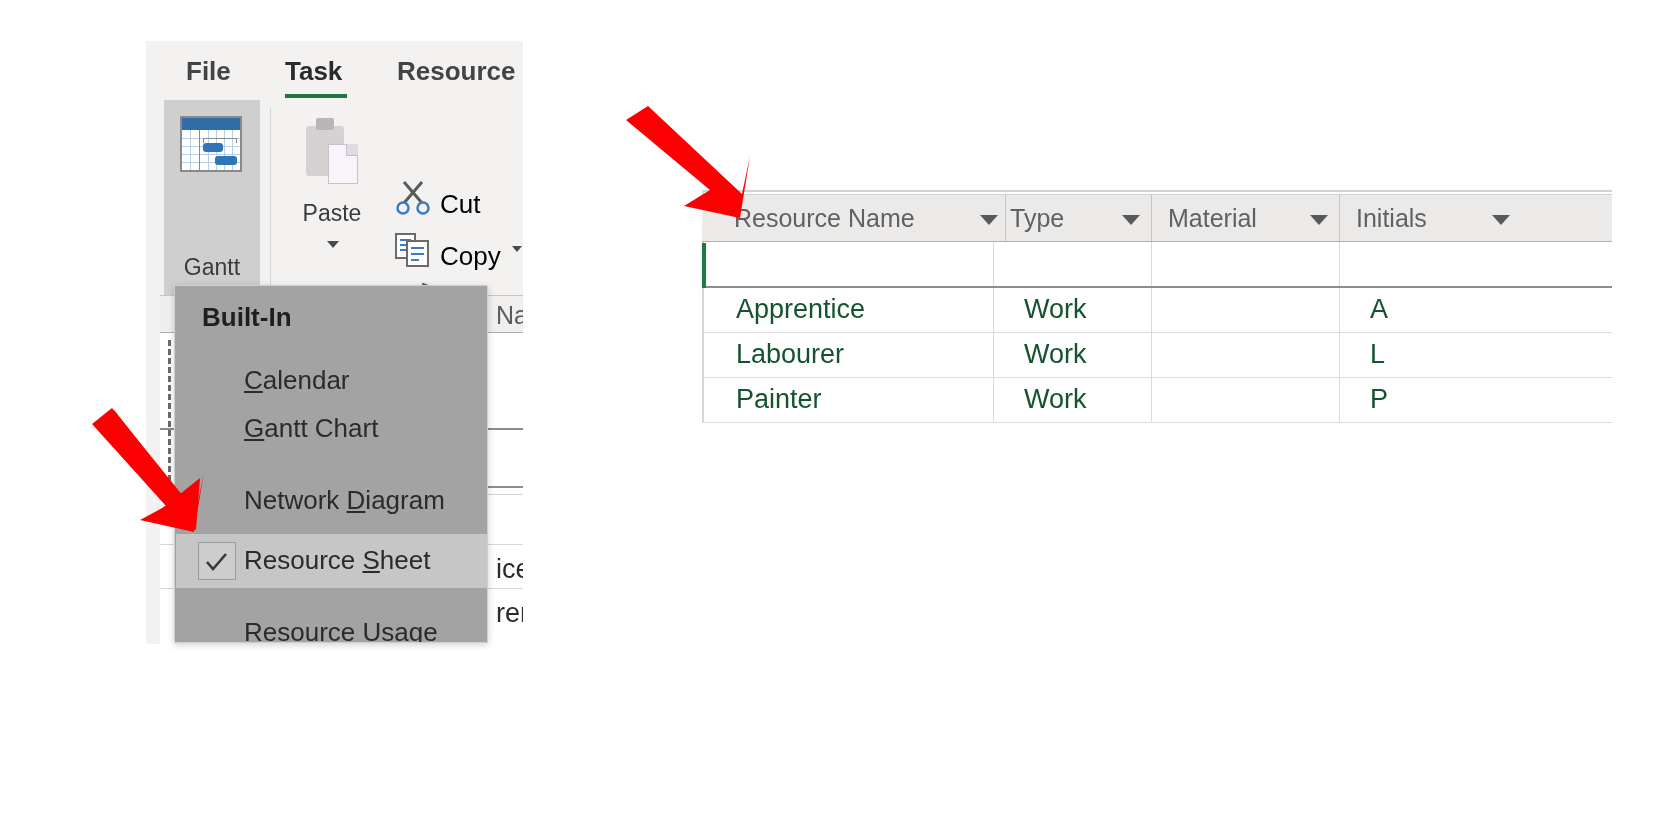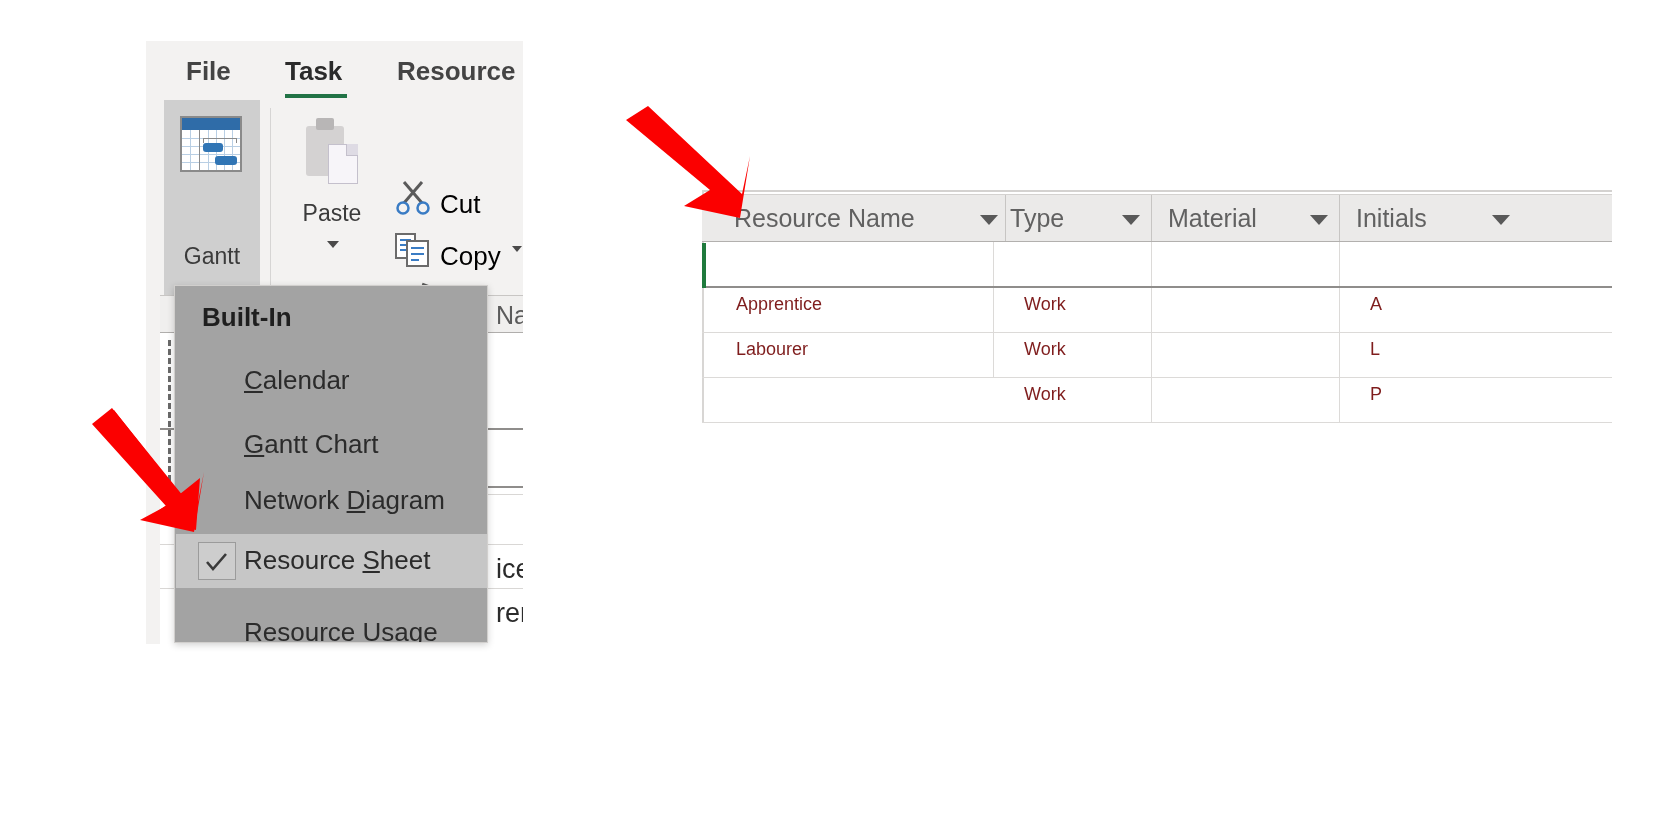--- a/index.html
+++ b/index.html
@@ -106,21 +106,21 @@
     height: 4px;
   }
   .gantt-label {
     position: absolute;
     left: 0; width: 96px;
     text-align: center;
     font-size: 23px;
     color: #3b3b3b;
     white-space: nowrap;
   }
-  #gantt-label-1 { top: 143px; }
+  #gantt-label-1 { top: 154px; }
   #gantt-label-2 { top: 188px; }
   #gantt-caret {
     position: absolute;
     left: 76px; top: 202px;
     width: 0; height: 0;
     border-left: 5px solid transparent;
     border-right: 5px solid transparent;
     border-top: 6px solid #4a4a4a;
   }
 
@@ -364,22 +364,22 @@
     width: 910px;
     height: 44px;
   }
   .rs-row.empty-row { height: 44px; }
   .rs-cell {
     position: absolute;
     top: 0;
     height: 100%;
     border-right: 1px solid #dcdad8;
     box-sizing: border-box;
-    font-size: 18px;
-    color: #7f1d1d;
+    font-size: 27px;
+    color: #14532d;
   }
   .rs-cell span {
     position: absolute;
     left: 30px;
     top: 6px;
     white-space: nowrap;
   }
   .rs-rowline {
     position: absolute; left: 0; width: 910px; height: 1px;
     background: #dcdad8;
@@ -511,21 +511,21 @@
 
 <div id="view-menu">
   <div id="menu-header">Built-In</div>
 
   <div class="menu-item" style="top:68px;">
     <span class="mi-label">
       <span class="accel">C</span><span>alendar</span>
     </span>
   </div>
 
-  <div class="menu-item" style="top:132px;padding-left:17px;">
+  <div class="menu-item" style="top:116px;padding-left:17px;">
     <span class="mi-label">
       <span class="accel">G</span><span>antt Chart</span>
     </span>
   </div>
 
   <div class="menu-item selected" style="top:248px;">
     <span class="mi-check">
       <svg width="24" height="22" viewBox="0 0 24 22">
         <polyline points="2,11 8,18 21,3" fill="none" stroke="#3a3a3a" stroke-width="2.6"></polyline>
       </svg>
@@ -615,20 +615,23 @@
       <div class="rs-cell" style="left:450px; width:188px;">
           <span></span>
         </div>
       <div class="rs-cell" style="left:638px; width:272px; border-right:none;">
           <span>L</span>
         </div>
     </div>
     <div class="rs-rowline" style="top:135px;"></div>
 
     <div class="rs-row" style="top:136px;">
+      <div class="rs-cell" style="left:4px; width:288px;">
+          <span>Painter</span>
+        </div>
       <div class="rs-cell" style="left:292px; width:158px;">
           <span>Work</span>
         </div>
       <div class="rs-cell" style="left:450px; width:188px;">
           <span></span>
         </div>
       <div class="rs-cell" style="left:638px; width:272px; border-right:none;">
           <span>P</span>
         </div>
     </div>

